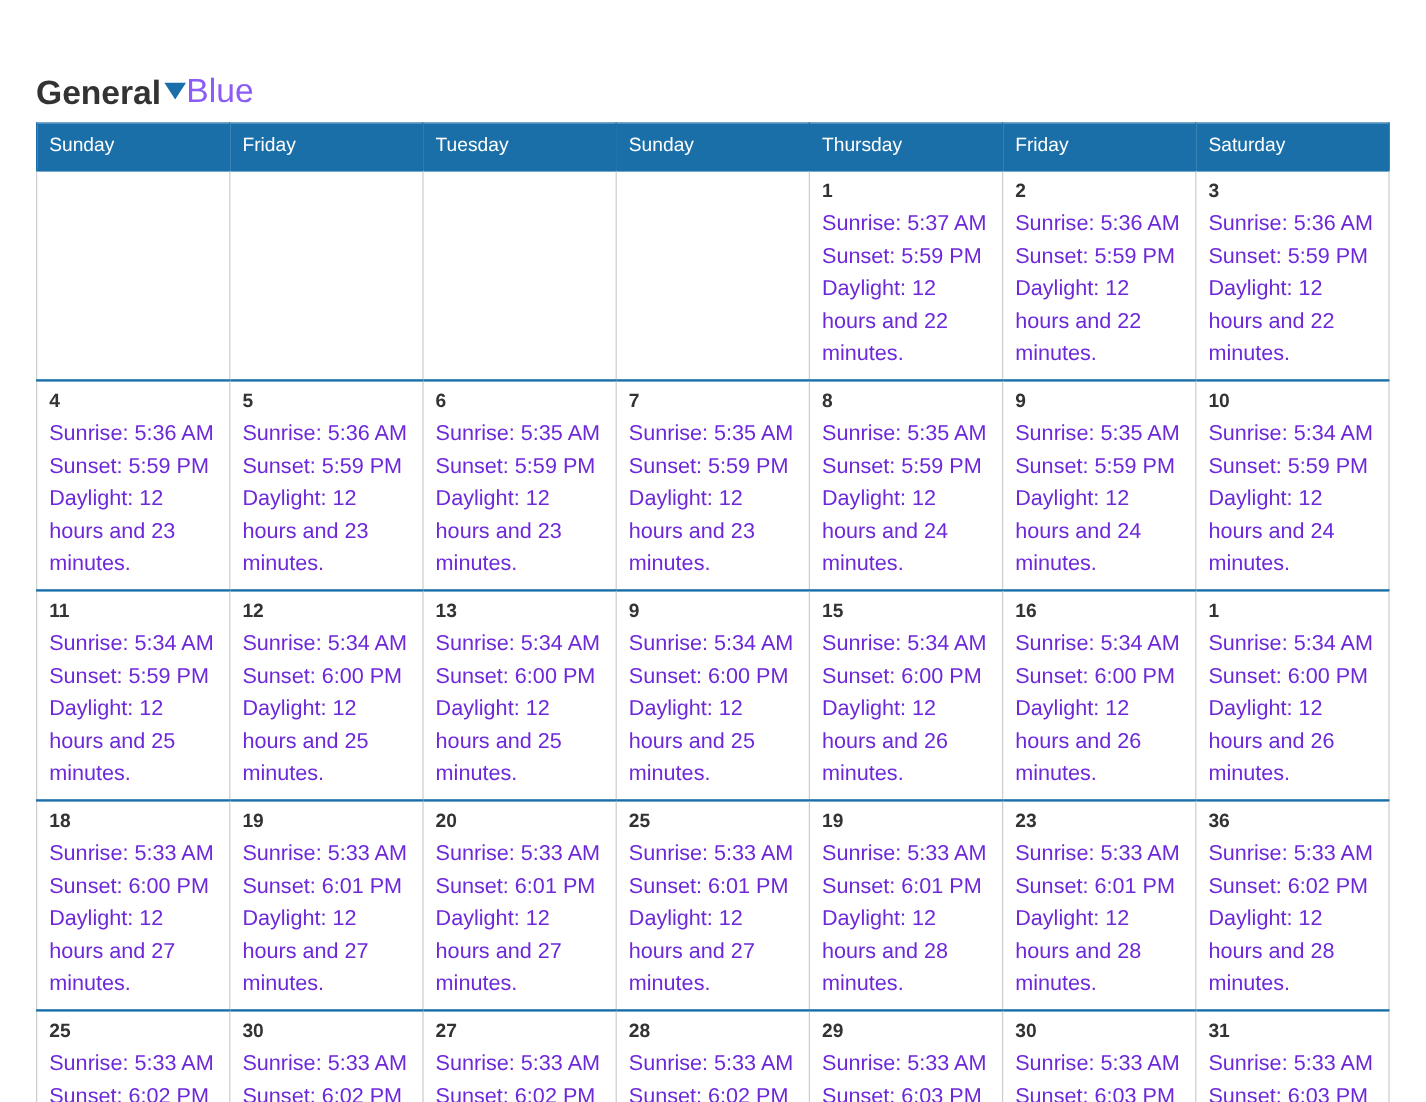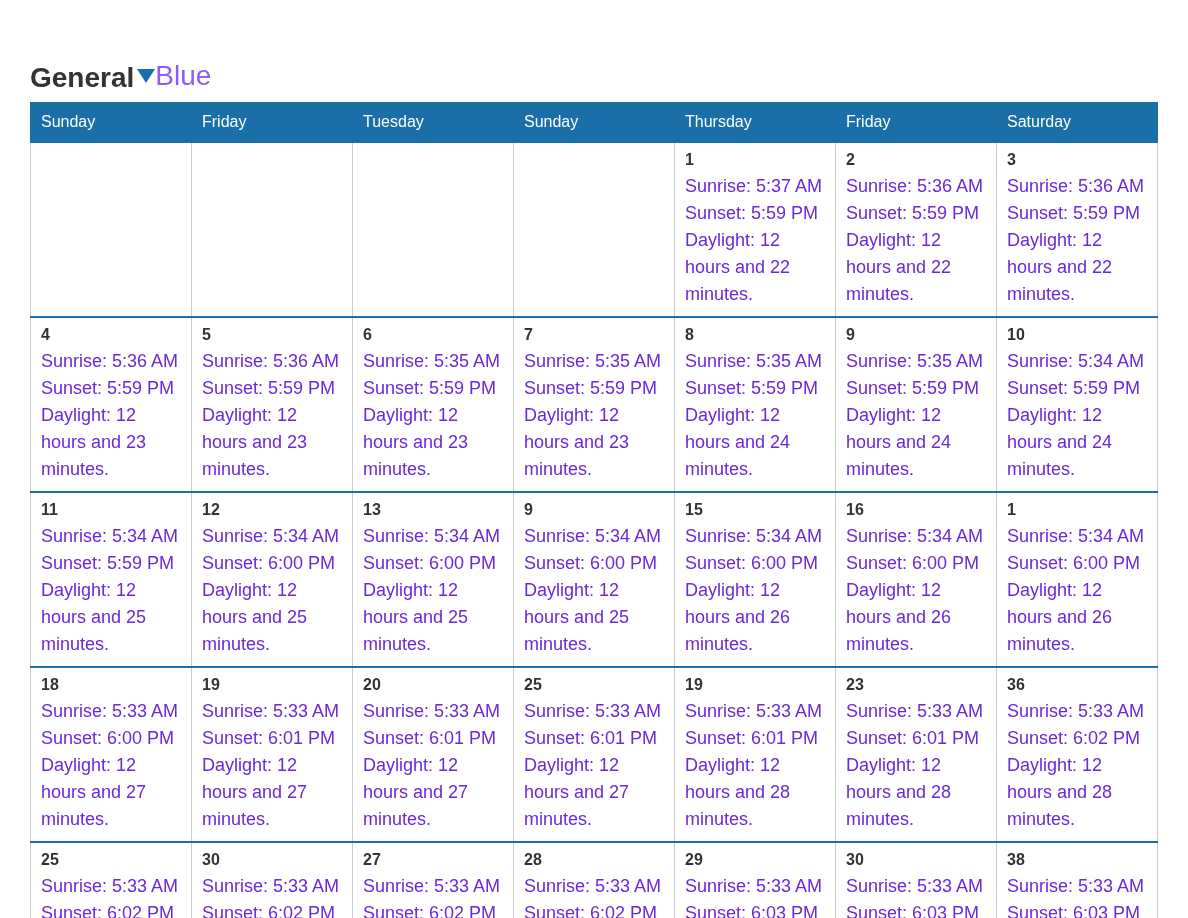--- a/index.html
+++ b/index.html
@@ -313,20 +313,20 @@
 Sunset: 6:03 PM
 Daylight: 12 hours and 29 minutes.</div>
         </td>
         <td>
           <span class="day-number">30</span>
           <div class="day-info" style="white-space: pre-line;">Sunrise: 5:33 AM
 Sunset: 6:03 PM
 Daylight: 12 hours and 29 minutes.</div>
         </td>
         <td>
-          <span class="day-number">38</span>
+          <span class="day-number">31</span>
           <div class="day-info" style="white-space: pre-line;">Sunrise: 5:33 AM
 Sunset: 6:03 PM
 Daylight: 12 hours and 29 minutes.</div>
         </td>
       </tr>
     </tbody>
 </table>
 
 </body></html>

